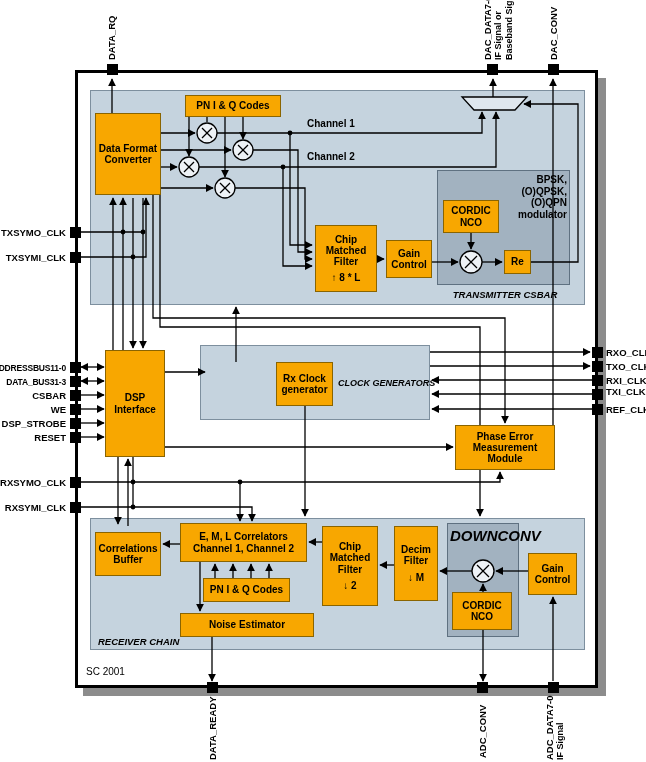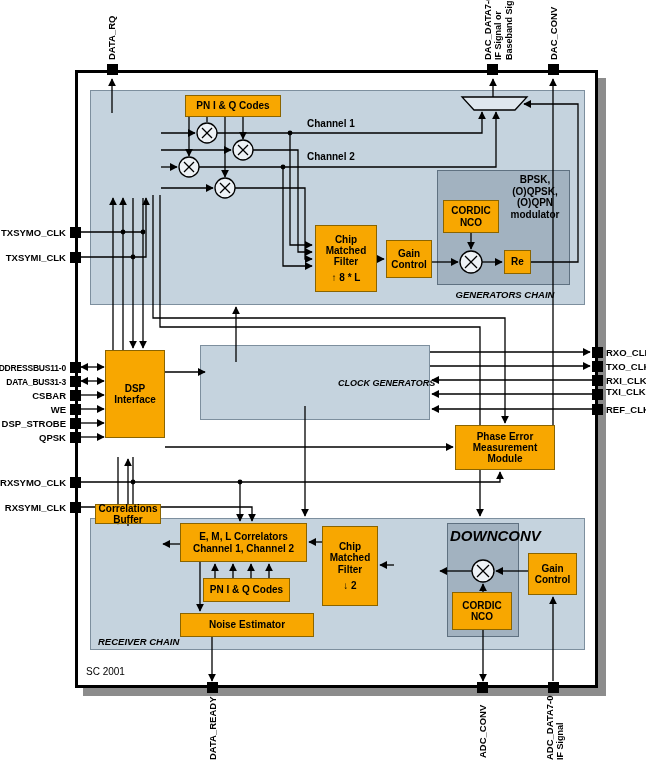--- a/index.html
+++ b/index.html
@@ -16,21 +16,21 @@
   .rate{margin-top:5px}
   .pad{width:11px;height:11px;background:#000}
   .pin-label{font-weight:bold;font-size:9.5px;white-space:nowrap;line-height:12px}
   .pin-left{right:580px;text-align:right}
   .pin-right{left:606px}
   .vlabel{transform-origin:0 0;transform:rotate(-90deg)}
   .vlabel div{white-space:nowrap;line-height:11px}
   .vsub{font-size:9px}
   .seclabel{font-style:italic;font-weight:bold;font-size:9.5px;white-space:nowrap}
   .plain{font-weight:bold;font-size:10px;white-space:nowrap}
-  .wrapcenter{white-space:normal;text-align:center;line-height:1.15}
+  .wrapcenter{white-space:normal;text-align:right;line-height:1.15}
   svg{position:absolute;left:0;top:0}
 </style>
 </head>
 <body>
 
 <div id="stage">
 
   <div class="abs shadow" style="left:83px;top:78px;width:523px;height:618px"></div>
   <div class="abs chip" style="left:75px;top:70px;width:523px;height:618px"></div>
 
@@ -161,64 +161,74 @@
           <line x1="477" y1="256" x2="465" y2="268"></line>
         </g>
       <g>
           <circle cx="483" cy="571" r="11" fill="#eef2f6"></circle>
           <line x1="477" y1="565" x2="489" y2="577"></line>
           <line x1="489" y1="565" x2="477" y2="577"></line>
         </g>
     </g>
   </svg>
 
+  <div class="abs box" style="left:95px;top:113px;width:66px;height:82px">
+      <div>Data Format Converter</div>
+    </div>
   <div class="abs box" style="left:185px;top:95px;width:96px;height:22px">
       <div>PN I &amp; Q Codes</div>
     </div>
   <div class="abs plain" style="left:307px;top:118px">Channel 1</div>
   <div class="abs plain" style="left:307px;top:151px">Channel 2</div>
   <div class="abs box" style="left:315px;top:225px;width:62px;height:67px">
     <div>Chip Matched Filter</div>
     <div class="rate">↑ 8 * L</div>
   </div>
   <div class="abs box" style="left:386px;top:240px;width:46px;height:38px">
       <div>Gain Control</div>
     </div>
   <div class="abs box" style="left:443px;top:200px;width:56px;height:33px">
       <div>CORDIC NCO</div>
     </div>
   <div class="abs box" style="left:504px;top:250px;width:27px;height:24px">
       <div>Re</div>
     </div>
   <div class="abs plain wrapcenter" style="left:503px;top:174px;width:64px">BPSK, (O)QPSK, (O)QPN modulator</div>
-  <div class="abs seclabel" style="left:430px;top:289px;width:150px;text-align:center">GENERATORS CHAIN</div>
-
-  <div class="abs box" style="left:105px;top:350px;width:60px;height:88px">
+  <div class="abs seclabel" style="left:430px;top:289px;width:150px;text-align:center">TRANSMITTER CSBAR</div>
+
+  <div class="abs box" style="left:105px;top:350px;width:60px;height:107px">
       <div>DSP Interface</div>
+    </div>
+  <div class="abs box" style="left:276px;top:362px;width:57px;height:44px">
+      <div>Rx Clock generator</div>
     </div>
   <div class="abs seclabel" style="left:338px;top:378px;font-size:9px">CLOCK GENERATORS</div>
   <div class="abs box" style="left:455px;top:425px;width:100px;height:45px">
       <div>Phase Error Measurement Module</div>
     </div>
 
-  <div class="abs box" style="left:95px;top:504px;width:66px;height:20px">
+  <div class="abs box" style="left:95px;top:532px;width:66px;height:44px">
       <div>Correlations Buffer</div>
     </div>
   <div class="abs box" style="left:180px;top:523px;width:127px;height:39px">
       <div>E, M, L Correlators Channel 1, Channel 2</div>
     </div>
   <div class="abs box" style="left:203px;top:578px;width:87px;height:24px">
       <div>PN I &amp; Q Codes</div>
     </div>
   <div class="abs box" style="left:180px;top:613px;width:134px;height:24px">
       <div>Noise Estimator</div>
     </div>
   <div class="abs box" style="left:322px;top:526px;width:56px;height:80px">
     <div>Chip Matched Filter</div>
     <div class="rate">↓ 2</div>
+  </div>
+  <div class="abs box" style="left:394px;top:526px;width:44px;height:75px">
+    <div>Decim Filter</div>
+    <div class="rate">↓ M</div>
   </div>
   <div class="abs seclabel" style="left:450px;top:527px;width:66px;text-align:center;font-size:15px">DOWNCONV</div>
   <div class="abs box" style="left:452px;top:592px;width:60px;height:38px">
       <div>CORDIC NCO</div>
     </div>
   <div class="abs box" style="left:528px;top:553px;width:49px;height:42px">
       <div>Gain Control</div>
     </div>
   <div class="abs seclabel" style="left:98px;top:636px">RECEIVER CHAIN</div>
   <div class="abs" style="left:86px;top:666px;font-size:10px">SC 2001</div>
@@ -257,21 +267,21 @@
       <div>DAC_CONV</div>
     </div>
 
   <div class="abs pin-label pin-left" style="top:227px">TXSYMO_CLK</div>
   <div class="abs pin-label pin-left" style="top:252px">TXSYMI_CLK</div>
   <div class="abs pin-label pin-left" style="top:362px;font-size:8.5px;letter-spacing:-0.2px">ADDRESSBUS11-0</div>
   <div class="abs pin-label pin-left" style="top:376px;font-size:8.5px;letter-spacing:-0.2px">DATA_BUS31-3</div>
   <div class="abs pin-label pin-left" style="top:390px">CSBAR</div>
   <div class="abs pin-label pin-left" style="top:404px">WE</div>
   <div class="abs pin-label pin-left" style="top:418px">DSP_STROBE</div>
-  <div class="abs pin-label pin-left" style="top:432px">QPSK</div>
+  <div class="abs pin-label pin-left" style="top:432px">RESET</div>
   <div class="abs pin-label pin-left" style="top:477px">RXSYMO_CLK</div>
   <div class="abs pin-label pin-left" style="top:502px">RXSYMI_CLK</div>
 
   <div class="abs pin-label pin-right" style="top:347px">RXO_CLK</div>
   <div class="abs pin-label pin-right" style="top:361px">TXO_CLK</div>
   <div class="abs pin-label pin-right" style="top:375px">RXI_CLK</div>
   <div class="abs pin-label pin-right" style="top:386px">TXI_CLK</div>
   <div class="abs pin-label pin-right" style="top:404px">REF_CLK</div>
 
   <div class="abs pin-label vlabel" style="left:207px;top:760px">

